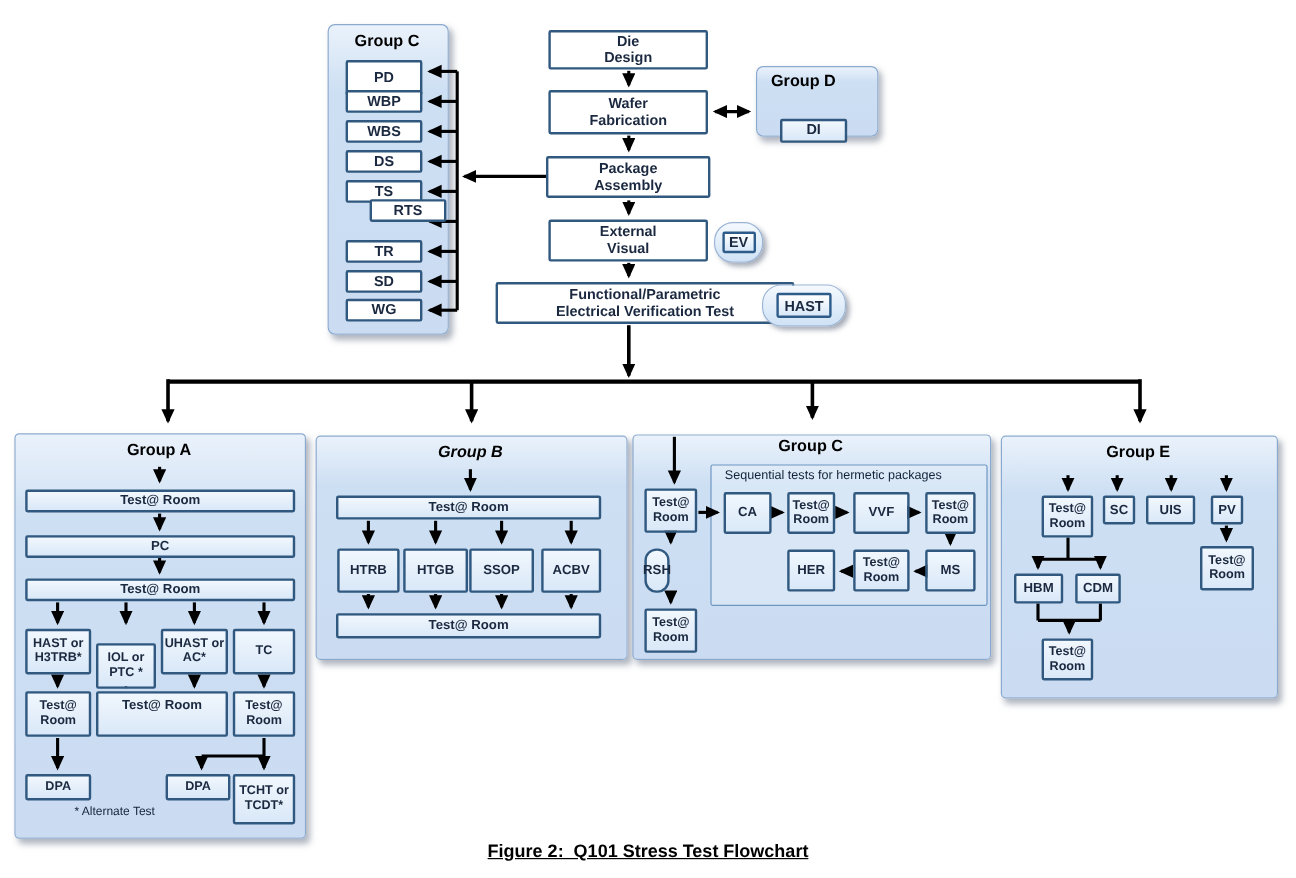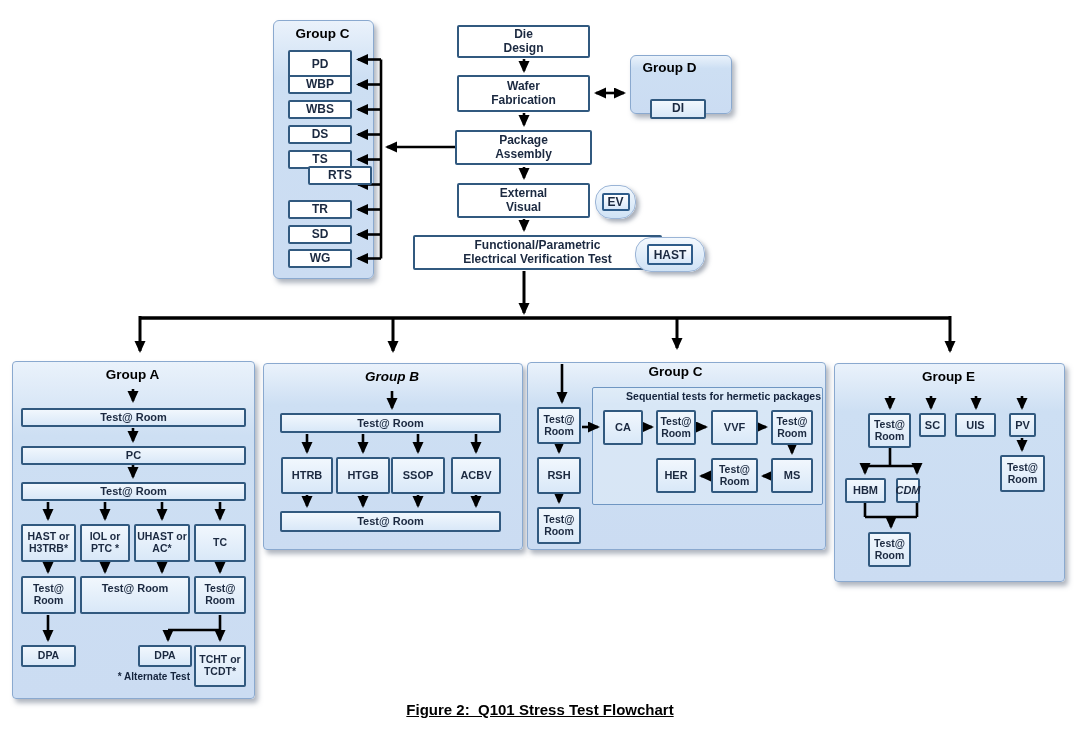--- a/index.html
+++ b/index.html
@@ -10,21 +10,21 @@
          background:linear-gradient(180deg,#eaf2fb 0%,#cddff3 22%,#cbdcf2 100%);
          box-shadow:3px 4px 5px rgba(96,108,128,.5);}
   .subpanel{position:absolute;z-index:2;border:1px solid #6f96c2;border-radius:2px;
          background:rgba(238,245,252,.35);}
   .box{position:absolute;z-index:4;background:#fff;border:2px solid #31597f;border-radius:2px;
        display:flex;align-items:center;justify-content:center;text-align:center;
        font-weight:700;color:#1b2940;white-space:pre-line;line-height:1.13;box-sizing:border-box;}
   .box.blue{background:linear-gradient(180deg,#f1f7fd 0%,#d9e8f8 100%);}
   .gtitle{position:absolute;z-index:4;font-weight:700;color:#000;text-align:center;
           font-size:13.5px;white-space:pre;}
-  .note{position:absolute;z-index:4;font-weight:700;color:#14233c;text-align:right;}
+  .note{position:absolute;z-index:4;font-weight:400;color:#14233c;text-align:left;padding-left:12px;}
   .tag-outer{position:absolute;z-index:5;border:1px solid #9ab4d6;border-radius:16px;
          background:linear-gradient(180deg,#f4f9fe 0%,#cfe2f5 100%);
          box-shadow:3px 3px 4px rgba(96,108,128,.55);
          display:flex;align-items:center;justify-content:center;}
   .tag-inner{border:2px solid #2e5c8a;border-radius:2px;
          background:linear-gradient(180deg,#ffffff 0%,#d7e7f9 100%);
          display:flex;align-items:center;justify-content:center;
          font-weight:700;color:#1b2940;box-sizing:border-box;}
   .fs12{font-size:12px;} .fs11{font-size:11px;} .fs10{font-size:10.5px;}
   .caption{position:absolute;z-index:4;left:0;right:0;top:701px;text-align:center;
@@ -156,21 +156,21 @@
     <div class="tag-inner fs12" style="width:46px;height:21px;">HAST</div>
   </div>
 
   <div class="panel" style="left:12px;top:361px;width:241px;height:336px;border-radius:4px;"></div>
   <div class="gtitle" style="left:12px;top:367px;width:241px;">Group A</div>
   <div class="box blue fs11" style="left:21px;top:408px;width:225px;height:19px;">Test@ Room</div>
   <div class="box blue fs11" style="left:21px;top:446px;width:225px;height:19px;">PC</div>
   <div class="box blue fs11" style="left:21px;top:482px;width:225px;height:19px;">Test@ Room</div>
   <div class="box blue fs10" style="left:21px;top:524px;width:55px;height:38px;">HAST or
 H3TRB*</div>
-  <div class="box blue fs10" style="left:80px;top:524px;width:50px;height:38px;">IOL or
+  <div class="box blue fs10" style="left:80px;top:536px;width:50px;height:38px;">IOL or
 PTC *</div>
   <div class="box blue fs10" style="left:134px;top:524px;width:56px;height:38px;">UHAST or
 AC*</div>
   <div class="box blue fs10" style="left:194px;top:524px;width:52px;height:38px;">TC</div>
   <div class="box blue fs10" style="left:21px;top:576px;width:55px;height:38px;">Test@
 Room</div>
   <div class="box blue fs11" style="left:80px;top:576px;width:110px;height:38px;align-items:flex-start;padding-top:4px;">Test@ Room</div>
   <div class="box blue fs10" style="left:194px;top:576px;width:52px;height:38px;">Test@
 Room</div>
   <div class="box blue fs10" style="left:21px;top:645px;width:55px;height:22px;">DPA</div>
@@ -187,21 +187,21 @@
   <div class="box blue fs11" style="left:391px;top:457px;width:54px;height:37px;">SSOP</div>
   <div class="box blue fs11" style="left:451px;top:457px;width:50px;height:37px;">ACBV</div>
   <div class="box blue fs11" style="left:280px;top:511px;width:221px;height:21px;">Test@ Room</div>
 
   <div class="panel" style="left:527px;top:362px;width:297px;height:186px;border-radius:4px;"></div>
   <div class="gtitle" style="left:527px;top:364px;width:297px;">Group C</div>
   <div class="subpanel" style="left:592px;top:387px;width:229px;height:116px;"></div>
   <div class="note" style="left:592px;top:390px;width:229px;font-size:10.5px;">Sequential tests for hermetic packages</div>
   <div class="box blue fs10" style="left:537px;top:407px;width:44px;height:37px;">Test@
 Room</div>
-  <div class="box blue fs11" style="left:537px;top:457px;width:44px;height:37px;">RSH</div>
+  <div class="box blue fs11" style="left:537px;top:457px;width:21px;height:37px;border-radius:10px;">RSH</div>
   <div class="box blue fs10" style="left:537px;top:507px;width:44px;height:37px;">Test@
 Room</div>
   <div class="box blue fs11" style="left:603px;top:410px;width:40px;height:35px;">CA</div>
   <div class="box blue fs10" style="left:656px;top:410px;width:40px;height:35px;">Test@
 Room</div>
   <div class="box blue fs11" style="left:711px;top:410px;width:47px;height:35px;">VVF</div>
   <div class="box blue fs10" style="left:771px;top:410px;width:42px;height:35px;">Test@
 Room</div>
   <div class="box blue fs11" style="left:656px;top:458px;width:40px;height:35px;">HER</div>
   <div class="box blue fs10" style="left:711px;top:458px;width:47px;height:35px;">Test@
@@ -211,18 +211,18 @@
   <div class="panel" style="left:834px;top:363px;width:229px;height:217px;border-radius:4px;"></div>
   <div class="gtitle" style="left:834px;top:369px;width:229px;">Group E</div>
   <div class="box blue fs10" style="left:868px;top:413px;width:43px;height:35px;">Test@
 Room</div>
   <div class="box blue fs11" style="left:919px;top:413px;width:27px;height:24px;">SC</div>
   <div class="box blue fs11" style="left:955px;top:413px;width:41px;height:24px;">UIS</div>
   <div class="box blue fs11" style="left:1009px;top:413px;width:27px;height:24px;">PV</div>
   <div class="box blue fs10" style="left:1000px;top:455px;width:45px;height:37px;">Test@
 Room</div>
   <div class="box blue fs11" style="left:845px;top:478px;width:41px;height:25px;">HBM</div>
-  <div class="box blue fs11" style="left:896px;top:478px;width:24px;height:25px;font-style:italic;">CDM</div>
+  <div class="box blue fs11" style="left:896px;top:478px;width:38px;height:25px;">CDM</div>
   <div class="box blue fs10" style="left:868px;top:532px;width:43px;height:35px;">Test@
 Room</div>
 
   <div class="caption">Figure 2:  Q101 Stress Test Flowchart</div>
 </div>
 
 </body></html>

